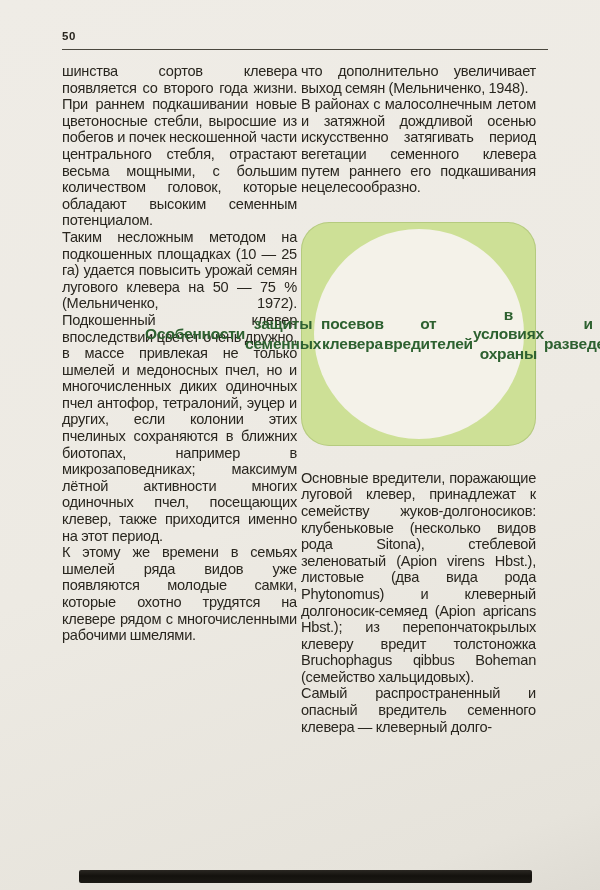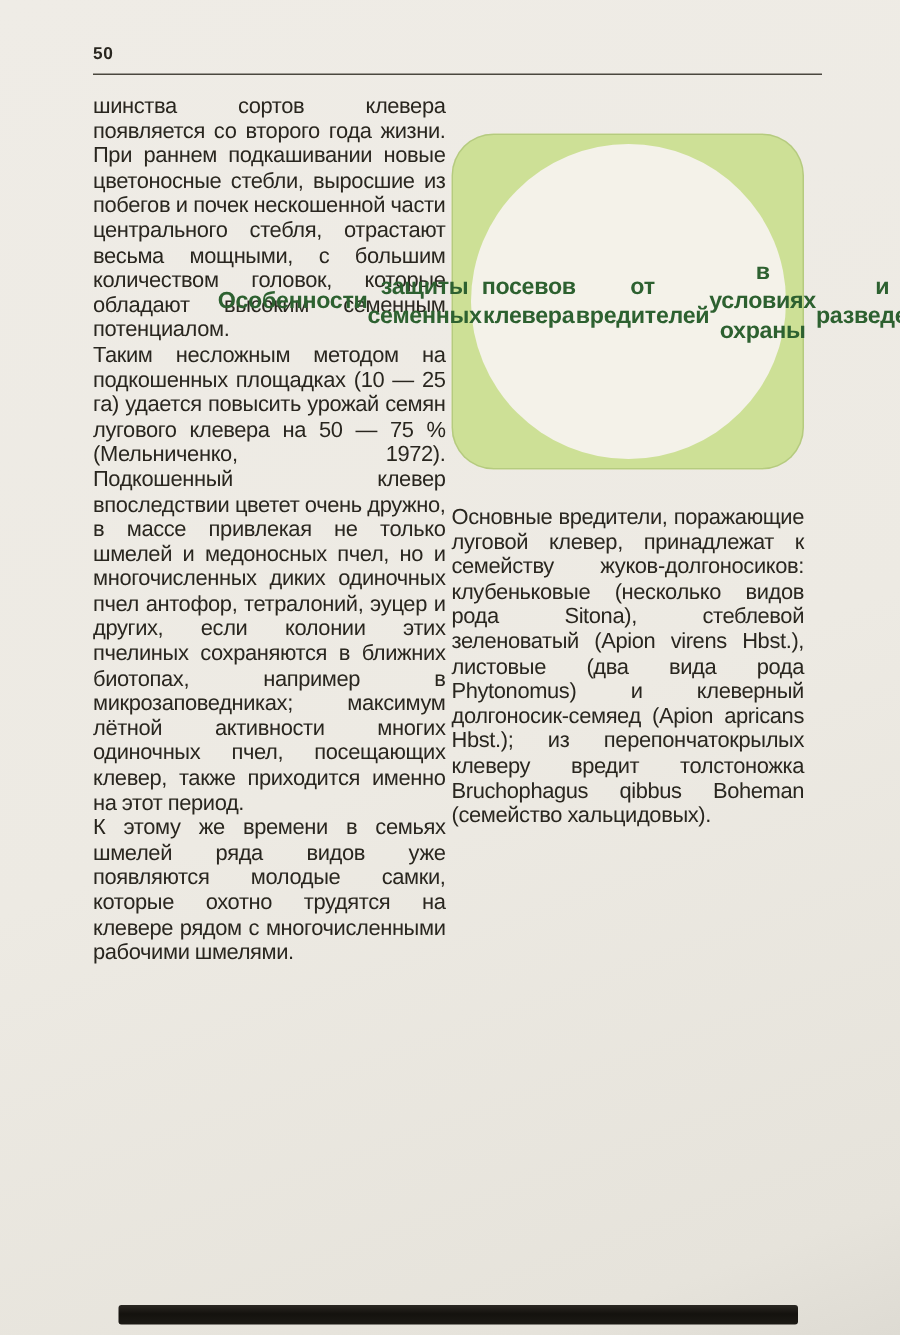--- a/index.html
+++ b/index.html
@@ -86,35 +86,40 @@
   <div class="columns">
 
     <div class="col">
         <p>шинства сортов клевера появляется со второго года жизни. При раннем подкашивании новые цветоносные стебли, выросшие из побегов и почек нескошенной части центрального стебля, отрастают весьма мощными, с большим количеством головок, которые обладают высоким семенным потенциалом.</p>
         <p>Таким несложным методом на подкошенных площадках (10 — 25 га) удается повысить урожай семян лугового клевера на 50 — 75 % (Мельниченко, 1972). Подкошенный клевер впоследствии цветет очень дружно, в массе привлекая не только шмелей и медоносных пчел, но и многочисленных диких одиночных пчел антофор, тетралоний, эуцер и других, если колонии этих пчелиных сохраняются в ближних биотопах, например в микрозаповедниках; максимум лётной активности многих одиночных пчел, посещающих клевер, также приходится именно на этот период.</p>
         <p>К этому же времени в семьях шмелей ряда видов уже появляются молодые самки, которые охотно трудятся на клевере рядом с многочисленными рабочими шмелями.</p>
       </div>
 
     <div class="col">
 
+      <div>
+          <p>что дополнительно увеличивает выход семян (Мельниченко, 1948).</p>
+          <p>В районах с малосолнечным летом и затяжной дождливой осенью искусственно затягивать период вегетации семенного клевера путем раннего его подкашивания нецелесообразно.</p>
+        </div>
 
       <div class="feature-box">
         <div class="feature-circle">
             <div class="box-line">Особенности</div>
             <div class="box-line">защиты семенных</div>
             <div class="box-line">посевов клевера</div>
             <div class="box-line">от вредителей</div>
             <div class="box-line">в условиях охраны</div>
             <div class="box-line">и разведения</div>
             <div class="box-line">шмелей</div>
           </div>
       </div>
 
       <div>
           <p>Основные вредители, поражающие луговой клевер, принадлежат к семейству жуков-долгоносиков: клубеньковые (несколько видов рода Sitona), стеблевой зеленоватый (Apion virens Hbst.), листовые (два вида рода Phytonomus) и клеверный долгоносик-семяед (Apion apricans Hbst.); из перепончатокрылых клеверу вредит толстоножка Bruchophagus qibbus Boheman (семейство хальцидовых).</p>
+          <p>Самый распространенный и опасный вредитель семенного клевера — клеверный долго-</p>
         </div>
 
     </div>
   </div>
 
   <div class="scan-bar"></div>
 
 </div>
 
 </body></html>

